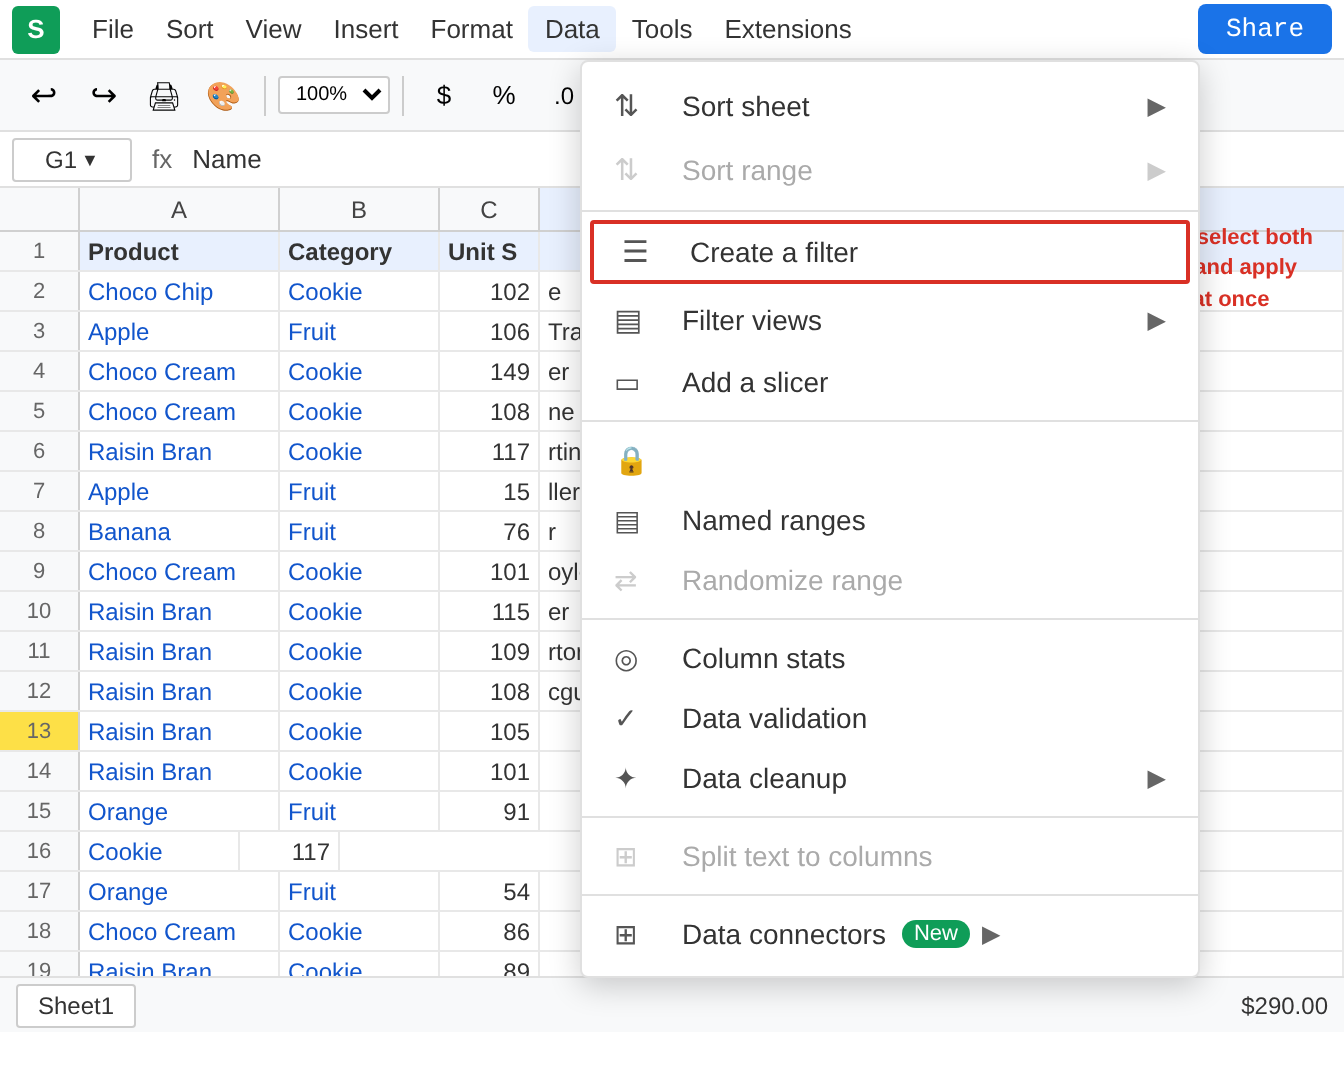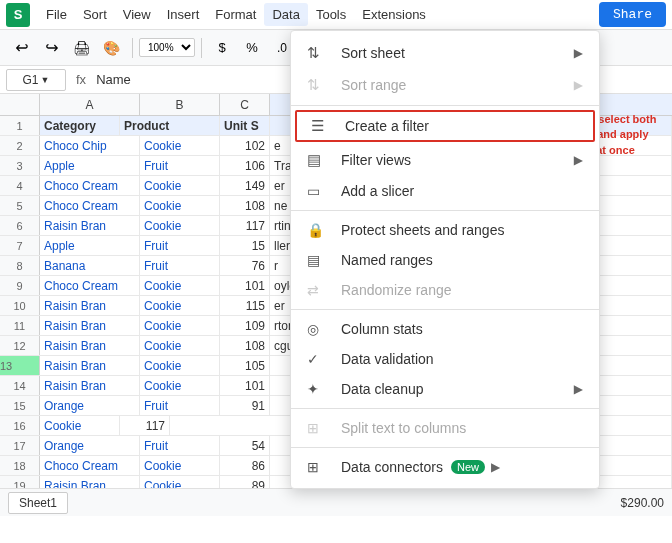--- a/index.html
+++ b/index.html
@@ -54,22 +54,22 @@
     <div style="width:100px; border-right:1px solid #d0d0d0; background:#f8f9fa; font-size:12px; color:#444; text-align:center; line-height:22px; font-weight:500;">A</div>
     <div style="width:80px; border-right:1px solid #d0d0d0; background:#f8f9fa; font-size:12px; color:#444; text-align:center; line-height:22px; font-weight:500;">B</div>
     <div style="width:50px; border-right:1px solid #d0d0d0; background:#f8f9fa; font-size:12px; color:#444; text-align:center; line-height:22px; font-weight:500;">C</div>
     <div style="flex:1; background:#e8f0fe; font-size:12px; color:#444; text-align:center; line-height:22px;"></div>
   </div>
 
   <div style="overflow:hidden; flex:1;">
 
     <div style="display:flex; height:20px; border-bottom:1px solid #e8e8e8;">
       <div style="width:40px; min-width:40px; border-right:1px solid #d0d0d0; background:#f8f9fa; font-size:11px; color:#666; text-align:center; line-height:20px;">1</div>
+      <div style="width:100px; border-right:1px solid #e8e8e8; font-size:12px; line-height:20px; padding:0 4px; font-weight:bold; color:#333; background:#e8f0fe;">Product</div>
       <div style="width:80px; border-right:1px solid #e8e8e8; font-size:12px; line-height:20px; padding:0 4px; font-weight:bold; color:#333; background:#e8f0fe;">Category</div>
-      <div style="width:100px; border-right:1px solid #e8e8e8; font-size:12px; line-height:20px; padding:0 4px; font-weight:bold; color:#333; background:#e8f0fe;">Product</div>
       <div style="width:50px; border-right:1px solid #e8e8e8; font-size:12px; line-height:20px; padding:0 4px; font-weight:bold; color:#333; background:#e8f0fe; text-align:left;">Unit S</div>
       <div style="flex:1; border-right:1px solid #e8e8e8; font-size:12px; line-height:20px; padding:0 4px; background:#e8f0fe;"></div>
     </div>
 
     <div id="rows-container">
         <div style="display: flex; height: 20px; border-bottom: 1px solid rgb(232, 232, 232);">
     <div style="width:40px; min-width:40px; border-right:1px solid #d0d0d0; background:#f8f9fa; font-size:11px; color:#666; text-align:center; line-height:20px;">2</div>
     <div style="width:100px; border-right:1px solid #e8e8e8; font-size:12px; line-height:20px; padding:0 4px; color:#1155cc; overflow:hidden; white-space:nowrap;">Choco Chip</div>
     <div style="width:80px; border-right:1px solid #e8e8e8; font-size:12px; line-height:20px; padding:0 4px; color:#1155cc; overflow:hidden; white-space:nowrap;">Cookie</div>
     <div style="width:50px; border-right:1px solid #e8e8e8; font-size:12px; line-height:20px; padding:0 4px; text-align:right; color:#333; overflow:hidden; white-space:nowrap;">102</div>
@@ -139,21 +139,21 @@
     <div style="flex:1; border-right:1px solid #e8e8e8; font-size:12px; line-height:20px; padding:0 4px; color:#333; overflow:hidden; white-space:nowrap;">rton</div>
   </div>
         <div style="display: flex; height: 20px; border-bottom: 1px solid rgb(232, 232, 232);">
     <div style="width:40px; min-width:40px; border-right:1px solid #d0d0d0; background:#f8f9fa; font-size:11px; color:#666; text-align:center; line-height:20px;">12</div>
     <div style="width:100px; border-right:1px solid #e8e8e8; font-size:12px; line-height:20px; padding:0 4px; color:#1155cc; overflow:hidden; white-space:nowrap;">Raisin Bran</div>
     <div style="width:80px; border-right:1px solid #e8e8e8; font-size:12px; line-height:20px; padding:0 4px; color:#1155cc; overflow:hidden; white-space:nowrap;">Cookie</div>
     <div style="width:50px; border-right:1px solid #e8e8e8; font-size:12px; line-height:20px; padding:0 4px; text-align:right; color:#333; overflow:hidden; white-space:nowrap;">108</div>
     <div style="flex:1; border-right:1px solid #e8e8e8; font-size:12px; line-height:20px; padding:0 4px; color:#333; overflow:hidden; white-space:nowrap;">cguire</div>
   </div>
         <div style="display: flex; height: 20px; border-bottom: 1px solid rgb(232, 232, 232);">
-    <div style="width:40px; min-width:40px; border-right:1px solid #d0d0d0; background:#86efac; font-size:11px; color:#666; line-height:20px;">13</div>
+    <div style="width:40px; min-width:40px; border-right:1px solid #d0d0d0; background:#fde047; font-size:11px; color:#666; text-align:center; line-height:20px;">13</div>
     <div style="width:100px; border-right:1px solid #e8e8e8; font-size:12px; line-height:20px; padding:0 4px; color:#1155cc; overflow:hidden; white-space:nowrap;">Raisin Bran</div>
     <div style="width:80px; border-right:1px solid #e8e8e8; font-size:12px; line-height:20px; padding:0 4px; color:#1155cc; overflow:hidden; white-space:nowrap;">Cookie</div>
     <div style="width:50px; border-right:1px solid #e8e8e8; font-size:12px; line-height:20px; padding:0 4px; text-align:right; color:#333; overflow:hidden; white-space:nowrap;">105</div>
     <div style="flex:1; border-right:1px solid #e8e8e8; font-size:12px; line-height:20px; padding:0 4px; color:#333; overflow:hidden; white-space:nowrap;"></div>
   </div>
         <div style="display: flex; height: 20px; border-bottom: 1px solid rgb(232, 232, 232);">
     <div style="width:40px; min-width:40px; border-right:1px solid #d0d0d0; background:#f8f9fa; font-size:11px; color:#666; text-align:center; line-height:20px;">14</div>
     <div style="width:100px; border-right:1px solid #e8e8e8; font-size:12px; line-height:20px; padding:0 4px; color:#1155cc; overflow:hidden; white-space:nowrap;">Raisin Bran</div>
     <div style="width:80px; border-right:1px solid #e8e8e8; font-size:12px; line-height:20px; padding:0 4px; color:#1155cc; overflow:hidden; white-space:nowrap;">Cookie</div>
     <div style="width:50px; border-right:1px solid #e8e8e8; font-size:12px; line-height:20px; padding:0 4px; text-align:right; color:#333; overflow:hidden; white-space:nowrap;">101</div>
@@ -240,21 +240,20 @@
 
   <div style="display:flex; align-items:center; padding:7px 16px; cursor:pointer; color:#333; font-size:14px;">
     <span style="width:22px; margin-right:12px; color:#555; font-size:14px;">▭</span>
     <span>Add a slicer</span>
   </div>
 
   <div style="height:1px; background:#e0e0e0; margin:4px 0;"></div>
 
   <div style="display:flex; align-items:center; padding:7px 16px; cursor:pointer; color:#333; font-size:14px;">
     <span style="width:22px; margin-right:12px; color:#555; font-size:14px;">🔒</span>
-    <span>Protect sheets and ranges</span>
   </div>
 
   <div style="display:flex; align-items:center; padding:7px 16px; cursor:pointer; color:#333; font-size:14px;">
     <span style="width:22px; margin-right:12px; color:#555; font-size:14px;">▤</span>
     <span>Named ranges</span>
   </div>
 
   <div style="display:flex; align-items:center; padding:7px 16px; cursor:default; color:#aaa; font-size:14px;">
     <span style="width:22px; margin-right:12px; color:#ccc; font-size:14px;">⇄</span>
     <span>Randomize range</span>

